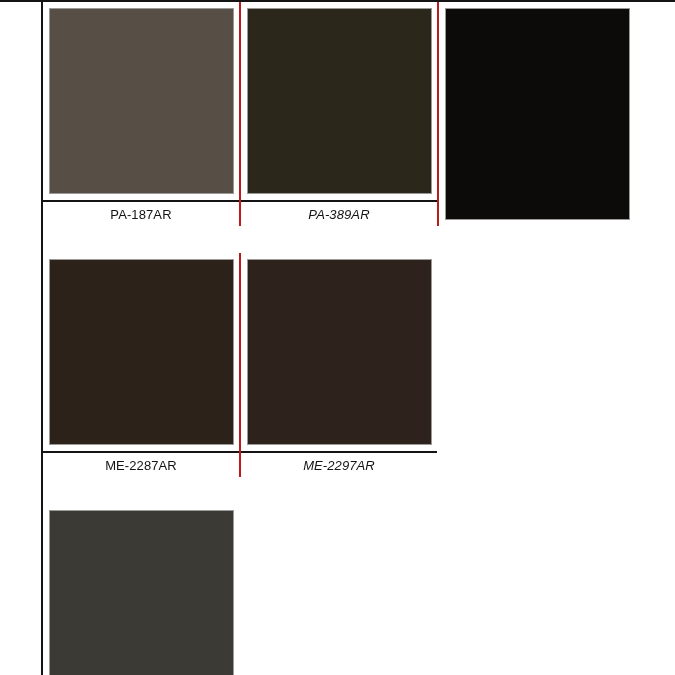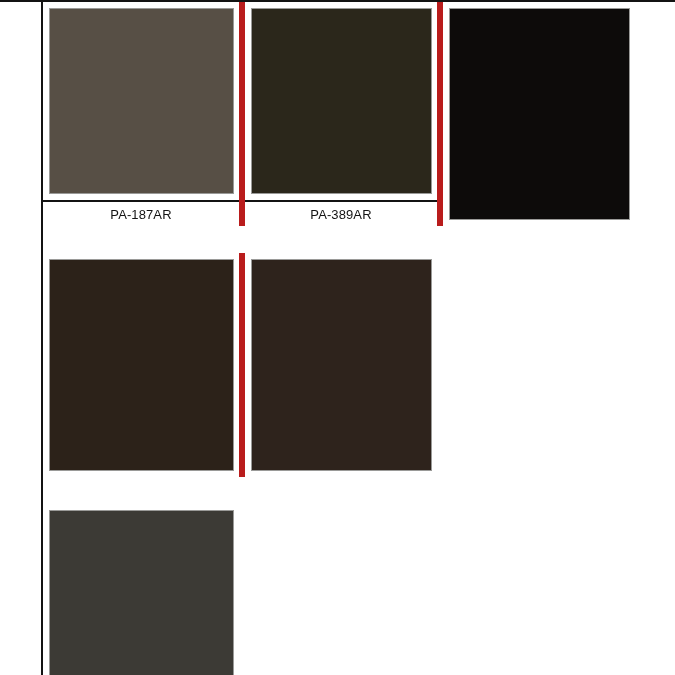--- a/index.html
+++ b/index.html
@@ -68,23 +68,24 @@
     position: relative;
     width: 196px;
     flex: 0 0 196px;
     display: flex;
     flex-direction: column;
     box-sizing: border-box;
     background: #ffffff;
   }
   
   .grid-cell + .grid-cell {
-    border-left: 6px solid #b91c1c;
+    border-left: 2px solid #b91c1c;
     width: 198px;
     flex: 0 0 198px;
+    font-style: italic;
   }
 
   .swatch-area {
     flex: 1 1 auto;
     display: flex;
     align-items: center;
     justify-content: center;
     padding: 6px 5px 6px 6px;
     box-sizing: border-box;
     background: #ffffff;
@@ -154,26 +155,32 @@
       </div>
 
     </div>
 
     <div class="grid-row">
 
       <div class="grid-cell">
         <div class="swatch-area">
           <div class="swatch-chip" style="background-color: rgb(44, 34, 25);"></div>
         </div>
+        <div class="label-band">
+          <span class="label-text">ME-2287AR</span>
+        </div>
       </div>
 
 
       <div class="grid-cell">
         <div class="swatch-area">
           <div class="swatch-chip" style="background-color: rgb(46, 35, 28);"></div>
+        </div>
+        <div class="label-band">
+          <span class="label-text">ME-2297AR</span>
         </div>
       </div>
 
     </div>
 
     <div class="grid-row row-last">
 
 
 
       <div class="grid-cell">

